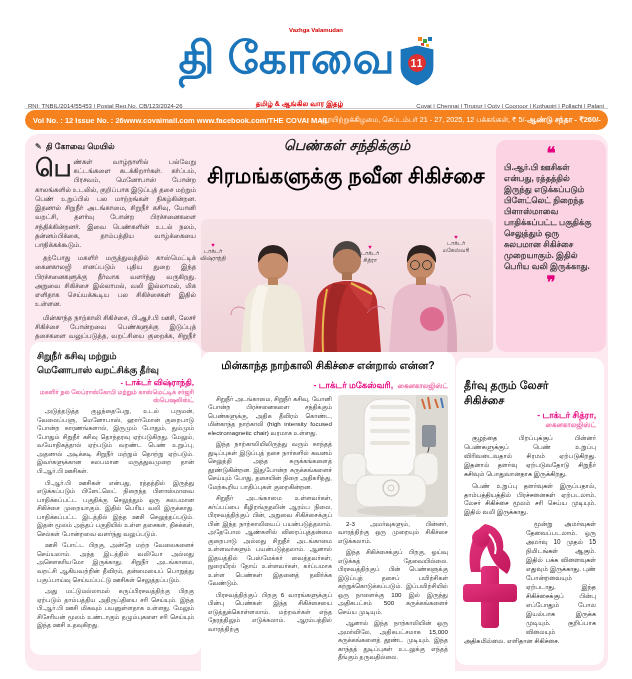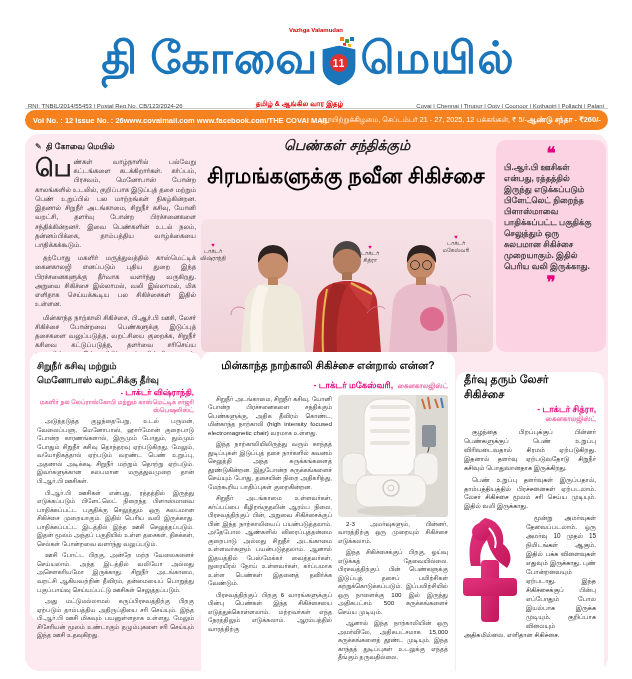--- a/index.html
+++ b/index.html
@@ -55,38 +55,38 @@
   .lab2{left:322px;top:110px;}
   .lab3{left:408px;top:100px;}
   
   .quote-box{position:absolute;left:471px;top:6px;width:110px;height:212px;
     background:#fbd3e3;border-radius:10px;box-sizing:border-box;padding:5px 8px;text-align:center;}
   .qmark{color:#e5007d;font-size:17px;font-weight:bold;line-height:1;
     font-family:"DejaVu Serif",serif;display:block;}
   .quote-text{font-size:8.2px;font-weight:bold;color:#3c3c3c;text-align:left;line-height:1.34;margin:1px 0;}
   
   .card{position:absolute;background:#ffffff;border-radius:10px;box-sizing:border-box;}
-  .article1{left:5px;top:218px;width:171px;height:269px;padding:8px 7px;}
+  .article1{left:5px;top:208px;width:171px;height:313px;padding:8px 7px;}
   .a1-title{font-size:9px;font-weight:bold;color:#111;line-height:1.5;}
   .byline{text-align:right;color:#e5007d;font-weight:bold;font-size:8px;margin:1px 0 0;}
   .role{text-align:right;color:#f06eaa;font-size:6.2px;font-weight:bold;line-height:1.3;}
   .body-txt{font-size:6.2px;line-height:1.38;text-align:justify;color:#222;margin-top:3px;}
   .body-txt p{margin:0 0 3px;text-indent:8px;}
   .article2{left:176px;top:218px;width:254px;height:377px;padding:7px 7px;}
   .a2-title{text-align:center;font-size:10.5px;font-weight:bold;color:#111;}
   .a2-byline{text-align:right;margin-top:1px;}
   .a2-byline .byl{color:#e5007d;font-weight:bold;font-size:8.5px;}
   .a2-byline .rol{color:#f06eaa;font-weight:bold;font-size:6.8px;}
   .a2-cols{display:flex;gap:6px;margin-top:3px;}
   .a2-col{font-size:6.2px;line-height:1.37;text-align:justify;color:#222;}
   .a2-col p{margin:0 0 3px;text-indent:8px;}
   .a2-col1{width:124px;}
   .a2-col2{width:110px;}
   .chair-img{width:110px;height:122px;border-radius:3px;display:block;margin-bottom:3px;}
-  .article3{left:431px;top:224px;width:148px;height:307px;padding:0 8px;margin-top:14px;}
+  .article3{left:431px;top:224px;width:148px;height:307px;padding:20px 8px;}
   .a3-title{font-size:11px;font-weight:bold;color:#111;line-height:1.35;}
   .a3-byline{text-align:right;color:#e5007d;font-weight:bold;font-size:8.5px;margin-top:2px;}
   .a3-role{text-align:right;color:#f06eaa;font-weight:bold;font-size:6.8px;}
   .a3-body{font-size:6.4px;line-height:1.4;text-align:justify;color:#222;margin-top:4px;}
   .a3-body p{margin:0 0 3px;text-indent:8px;}
   .fem-icon{float:left;width:64px;height:108px;margin:2px 3px 0 -5px;}
 </style>
 </head>
 <body>
 
@@ -97,21 +97,20 @@
   <svg class="logo-shield" viewBox="0 0 42 50">
     <rect x="22" y="1" width="4" height="4" fill="#f5821f"></rect>
     <rect x="27" y="3" width="4" height="4" fill="#3fa13f"></rect>
     <rect x="32" y="1" width="4" height="4" fill="#1b75bb"></rect>
     <rect x="25" y="7" width="3" height="3" fill="#d43a3a"></rect>
     <rect x="30" y="8" width="3" height="3" fill="#f2b211"></rect>
     <path d="M21 9 L38 13 V31 C38 41 30 47 21 50 C12 47 4 41 4 31 V13 Z" fill="#1b75bb" stroke="#ffffff" stroke-width="1.2"></path>
     <circle cx="21" cy="27" r="9" fill="#e03131"></circle>
     <text x="21" y="30.5" text-anchor="middle" font-size="10" font-weight="bold" fill="#ffffff" font-family="Liberation Sans, sans-serif">11</text>
   </svg>
-  <span>மெயில்</span>
 </div>
 
 <div class="mast-meta">
   <span>RNI: TNBIL/2014/55453 | Postal Reg.No. CB/123/2024-26</span>
   <span class="tagline">தமிழ் &amp; ஆங்கில வார இதழ்</span>
   <span>Covai | Chennai | Tirupur | Ooty | Coonoor | Kothagiri | Pollachi | Palani</span>
 </div>
 <div class="mast-rule"></div>
 
 <div class="infobar">

